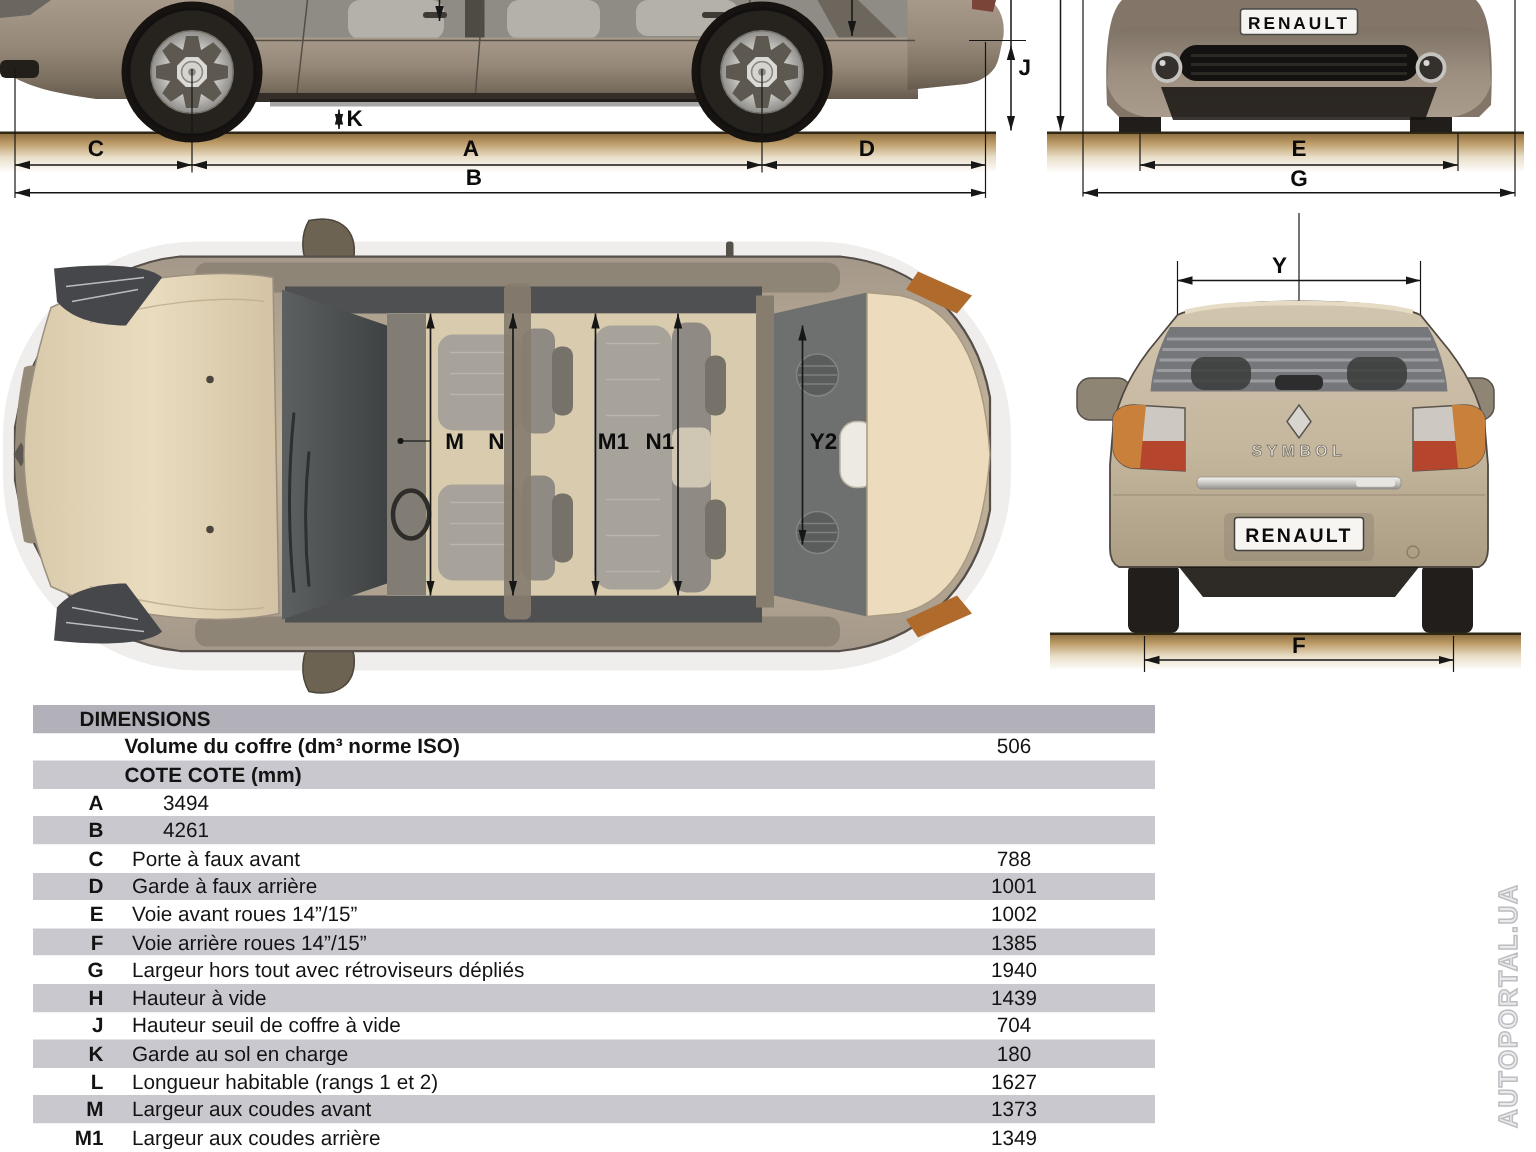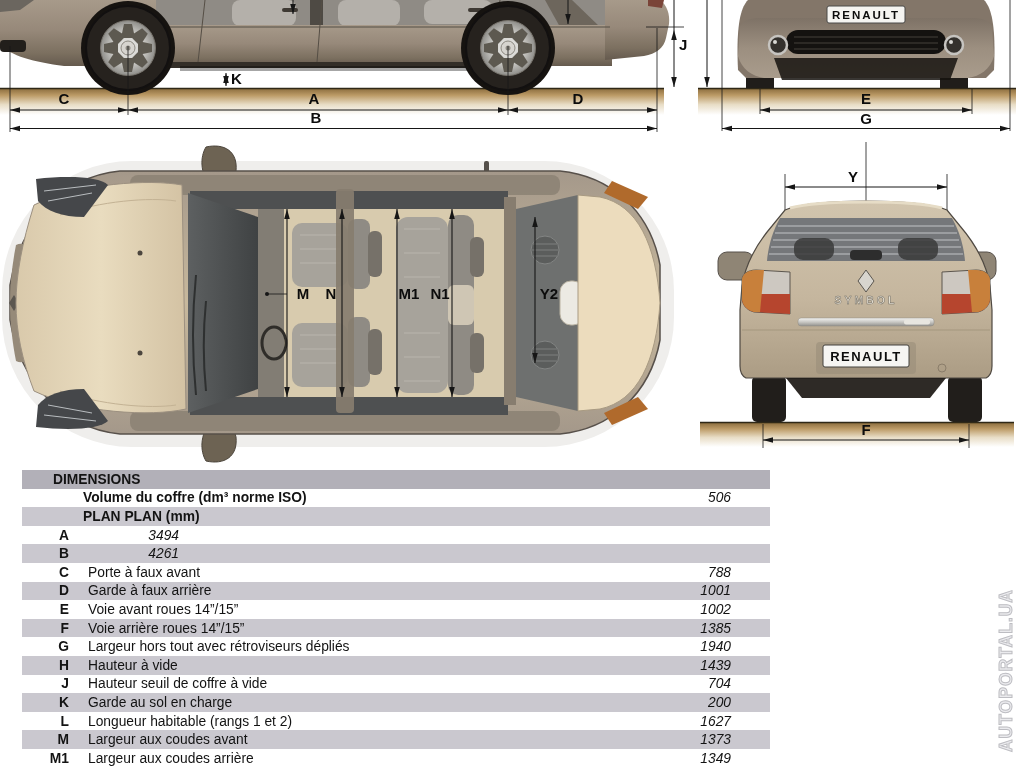--- a/index.html
+++ b/index.html
@@ -14,21 +14,21 @@
   
   .dims-table{position:absolute;left:22px;top:470px;width:748px;font-size:13.8px;color:#131313;}
   .trow{display:flex;align-items:center;height:18.6px;background:#fff;}
   .trow.gray{background:#cac8cf;}
   .trow.head{background:#b2b0b8;font-weight:bold;}
   .trow.sliver{height:6px;}
   .tcode{width:47px;flex:none;text-align:right;font-weight:bold;}
   .tlabel{flex:1;padding-left:19px;white-space:nowrap;overflow:hidden;}
   .tlabel.indent1{padding-left:31px;}
   .tlabel.indent2{padding-left:61px;font-weight:bold;}
-  .tvalue{width:110px;flex:none;padding-right:39px;text-align:right;font-style:italic;}
+  .tvalue{width:110px;flex:none;padding-right:39px;text-align:center;}
   
   .watermark{position:absolute;left:921px;top:660px;width:170px;text-align:center;
     transform:rotate(-90deg);transform-origin:center;font-size:17.5px;font-weight:bold;
     letter-spacing:1px;color:#ebebee;-webkit-text-stroke:1px #bdbdc2;pointer-events:none;}
 </style>
 </head>
 <body>
 
 <div class="page">
 
@@ -381,21 +381,21 @@
 
   <div class="dims-table">
       <div class="trow head">
         <div class="tlabel indent1">DIMENSIONS</div>
       </div>
       <div class="trow">
         <div class="tlabel indent2">Volume du coffre (dm³ norme ISO)</div>
         <div class="tvalue">506</div>
       </div>
       <div class="trow gray">
-        <div class="tlabel indent2">PLAN PLAN (mm)</div>
+        <div class="tlabel indent2">COTE COTE (mm)</div>
         <div class="tvalue"></div>
       </div>
       <div class="trow">
         <div class="tcode">A</div>
         <div class="tvalue">3494</div>
       </div>
       <div class="trow gray">
         <div class="tcode">B</div>
         <div class="tvalue">4261</div>
       </div>
@@ -430,21 +430,21 @@
         <div class="tvalue">1439</div>
       </div>
       <div class="trow">
         <div class="tcode">J</div>
         <div class="tlabel">Hauteur seuil de coffre à vide</div>
         <div class="tvalue">704</div>
       </div>
       <div class="trow gray">
         <div class="tcode">K</div>
         <div class="tlabel">Garde au sol en charge</div>
-        <div class="tvalue">200</div>
+        <div class="tvalue">180</div>
       </div>
       <div class="trow">
         <div class="tcode">L</div>
         <div class="tlabel">Longueur habitable (rangs 1 et 2)</div>
         <div class="tvalue">1627</div>
       </div>
       <div class="trow gray">
         <div class="tcode">M</div>
         <div class="tlabel">Largeur aux coudes avant</div>
         <div class="tvalue">1373</div>

